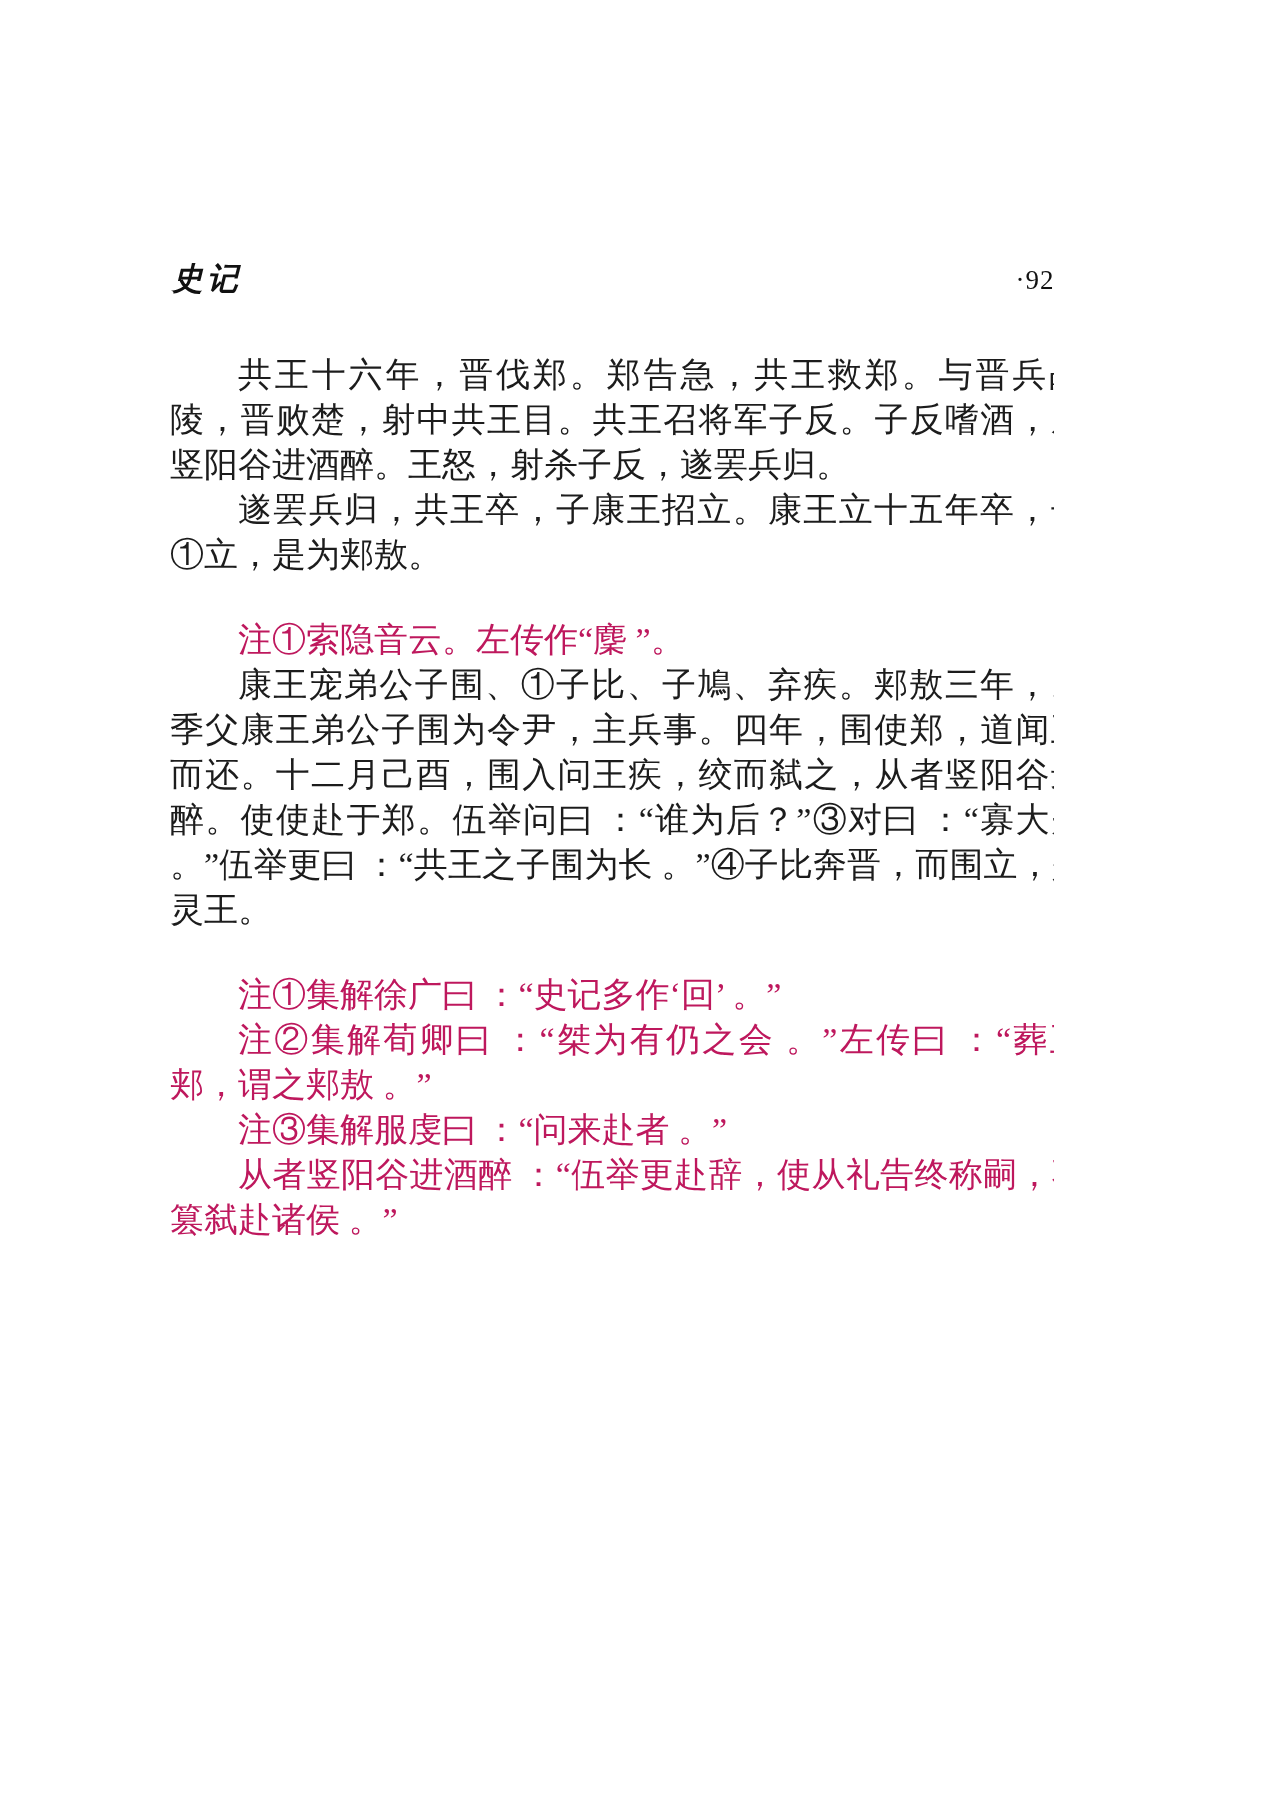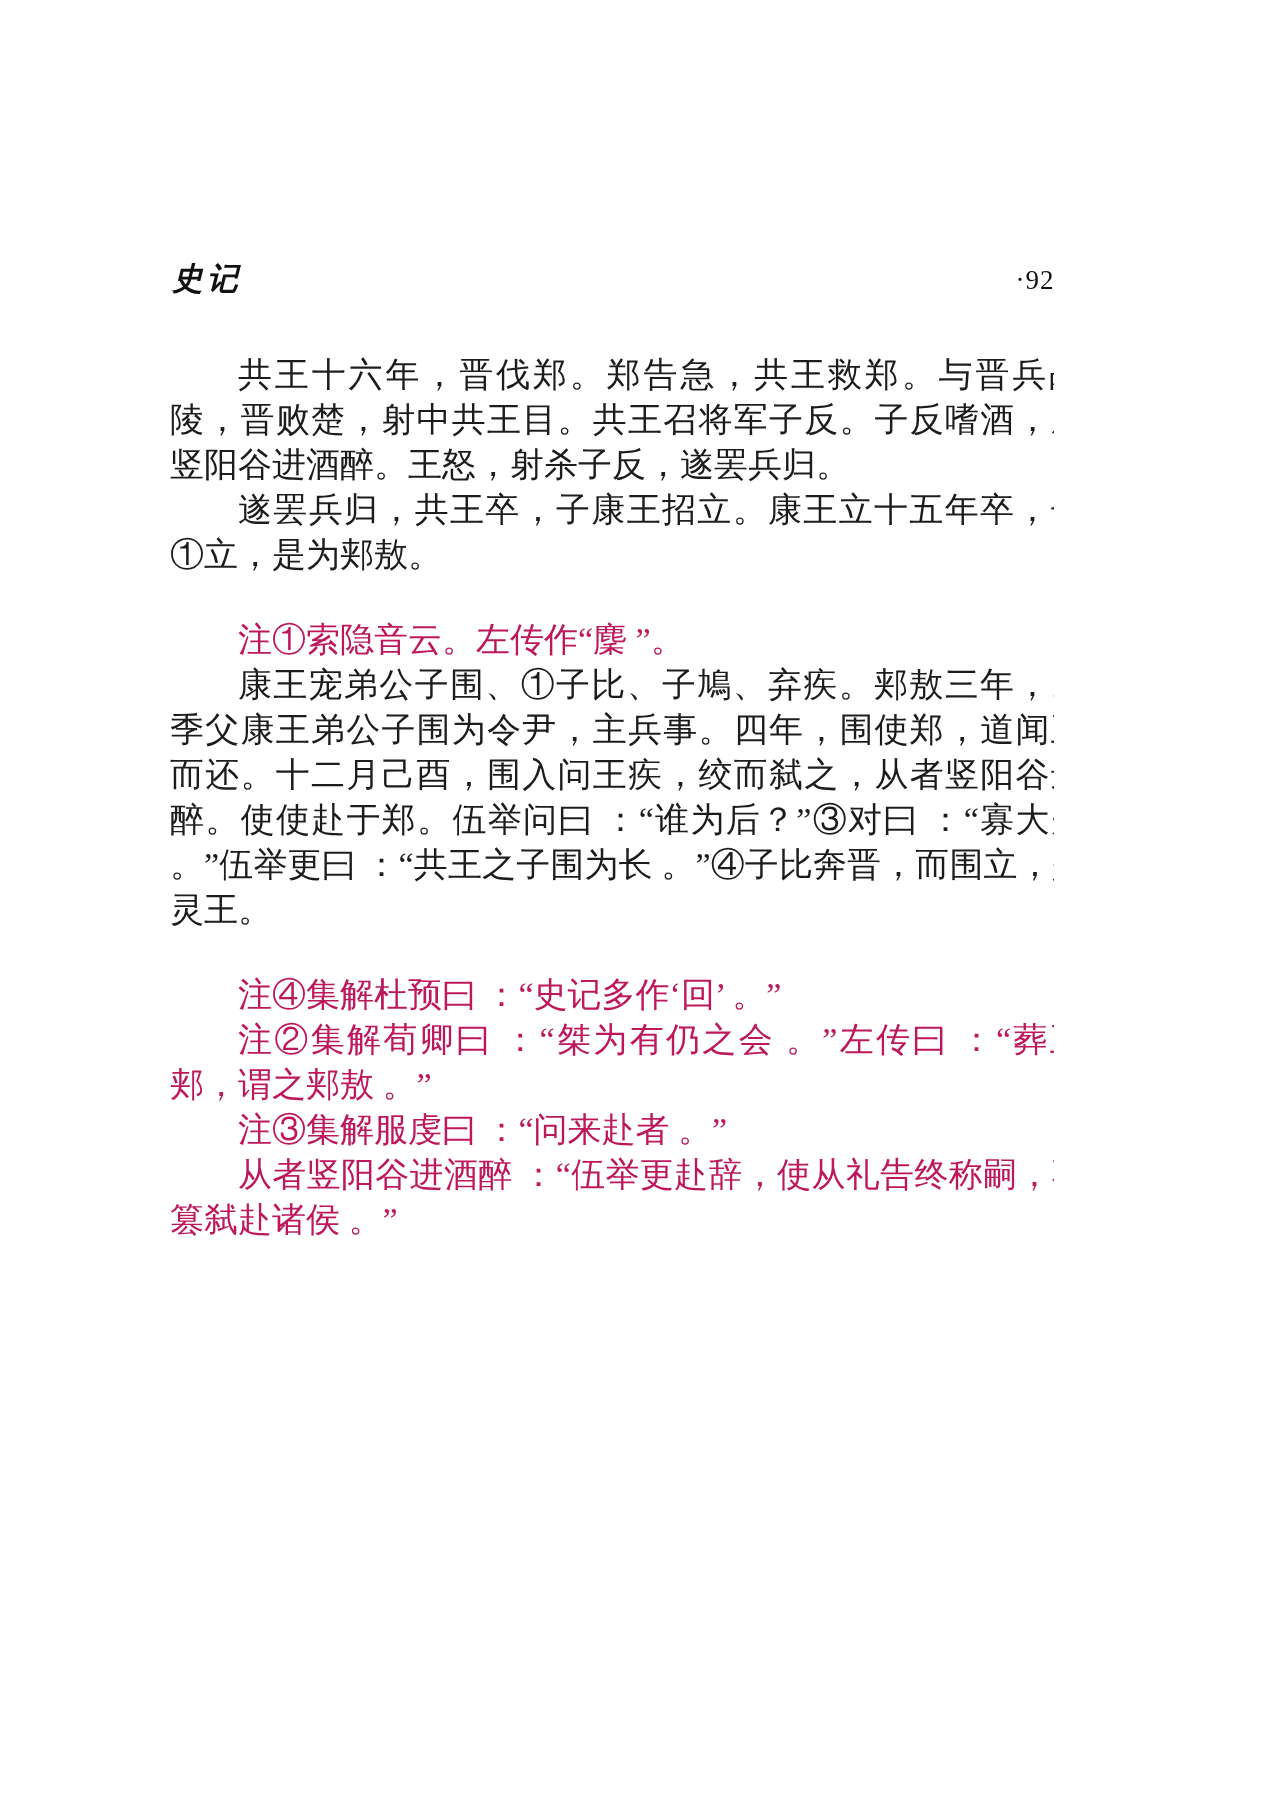--- a/index.html
+++ b/index.html
@@ -71,19 +71,19 @@
   <div class="header">
     <span class="book-title">史记</span>
     <span class="page-number">·925·</span>
   </div>
 
   <div class="content">
     <p class="body-para">共王十六年，晋伐郑。郑告急，共王救郑。与晋兵战鄢陵，晋败楚，射中共王目。共王召将军子反。子反嗜酒，从者竖阳谷进酒醉。王怒，射杀子反，遂罢兵归。</p>
     <p class="body-para">遂罢兵归，共王卒，子康王招立。康王立十五年卒，子员①立，是为郏敖。</p>
     <p class="note-para gap-top">注①索隐音云。左传作“麇 ”。</p>
     <p class="body-para">康王宠弟公子围、①子比、子鳩、弃疾。郏敖三年，以其季父康王弟公子围为令尹，主兵事。四年，围使郑，道闻王疾而还。十二月己酉，围入问王疾，绞而弑之，从者竖阳谷进酒醉。使使赴于郑。伍举问曰 ：“谁为后？”③对曰 ：“寡大夫围 。”伍举更曰 ：“共王之子围为长 。”④子比奔晋，而围立，是为灵王。</p>
-    <p class="note-para gap-top">注④集解杜预曰 ：“史记多作‘回’ 。”</p>
+    <p class="note-para gap-top">注①集解徐广曰 ：“史记多作‘回’ 。”</p>
     <p class="note-para">注②集解荀卿曰 ：“桀为有仍之会 。”左传曰 ：“葬王于郏，谓之郏敖 。”</p>
     <p class="note-para">注③集解服虔曰 ：“问来赴者 。”</p>
     <p class="note-para">从者竖阳谷进酒醉 ：“伍举更赴辞，使从礼告终称嗣，不以篡弑赴诸侯 。”</p>
   </div>
 
 </div>
 
 </body></html>

